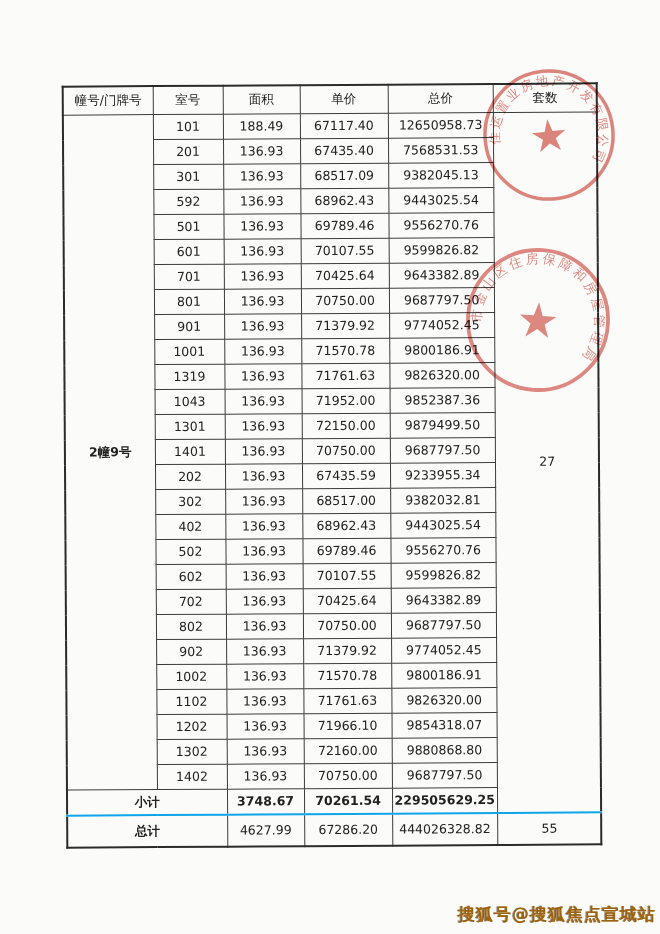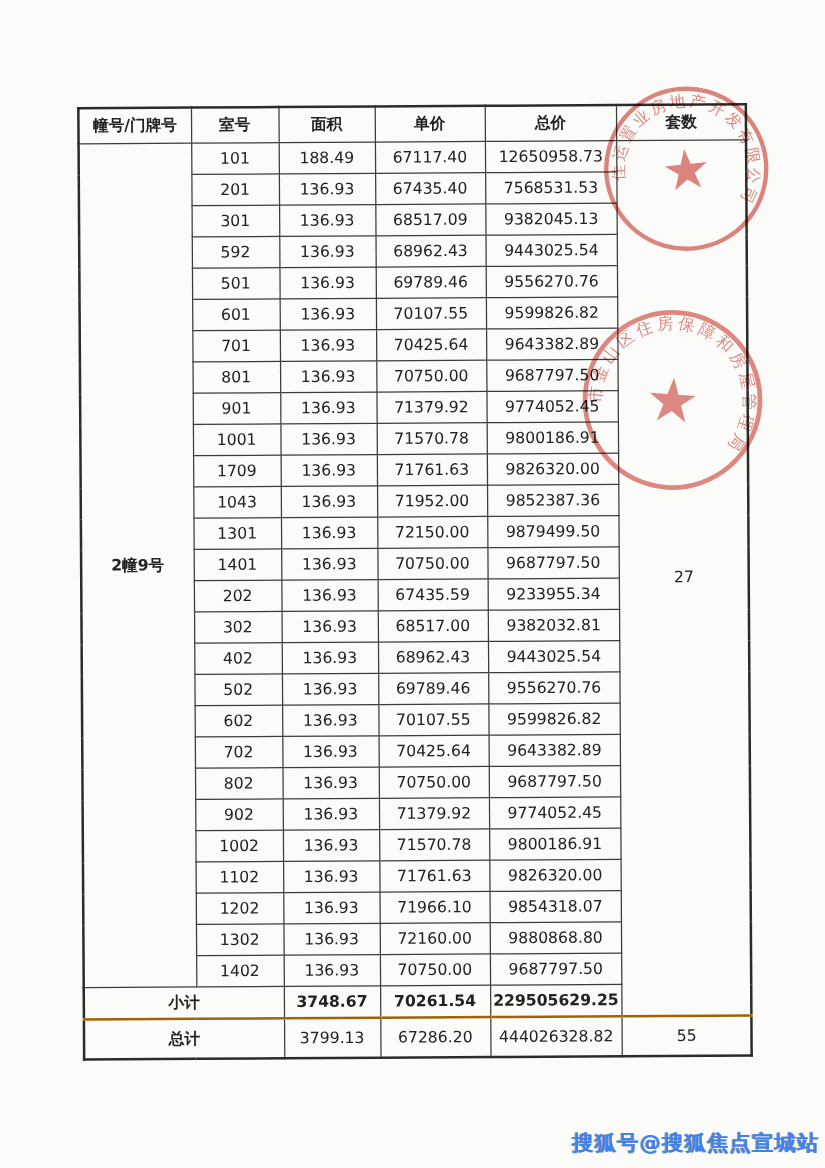--- a/index.html
+++ b/index.html
@@ -17,41 +17,41 @@
   }
   table.price{border-collapse:collapse;border:2px solid #2b2b2b;background:transparent;}
   table.price th, table.price td{
     border:1px solid #3c3c3c;
     text-align:center;vertical-align:middle;
     font-size:12.5px;line-height:1;
     padding:0 2px;height:24px;
     color:#222;
     white-space:nowrap;
   }
-  table.price th{height:27px;font-weight:700;}
+  table.price th{height:27px;font-weight:400;}
   col.c-building{width:90px;}
   col.c-room{width:70px;}
   col.c-area{width:77px;}
   col.c-unit{width:88px;}
   col.c-total{width:99px;}
   col.c-units{width:104px;}
   td.building{font-weight:700;}
   td.units{font-size:13px;}
   tr.row-subtotal td{font-weight:700;}
   tr.row-subtotal td:first-child, tr.row-total td:first-child{font-weight:700;}
-  tr.row-total td{border-top:2px solid #a16207;height:30px;text-align:center;}
+  tr.row-total td{border-top:2px solid #0ea5e9;height:30px;text-align:center;}
   
   .stamp{position:absolute;mix-blend-mode:multiply;pointer-events:none;}
   .stamp-1{left:478px;top:64px;transform:rotate(-6deg);opacity:.62;}
   .stamp-2{left:460px;top:242px;transform:rotate(4deg);opacity:.60;}
   
   .watermark{
     position:absolute;right:4px;bottom:8px;
     font-size:17px;font-weight:700;letter-spacing:1px;
-    color:#3b82f6;
+    color:#a16207;
     text-shadow:-1px 0 0 rgba(62,62,62,.55);
   }
 </style>
 </head>
 <body>
 
 <div class="page">
 
   <div class="table-wrap">
     <table class="price">
@@ -130,21 +130,21 @@
             <td>71379.92</td>
             <td>9774052.45</td>
           </tr>
           <tr>
             <td>1001</td>
             <td>136.93</td>
             <td>71570.78</td>
             <td>9800186.91</td>
           </tr>
           <tr>
-            <td>1709</td>
+            <td>1319</td>
             <td>136.93</td>
             <td>71761.63</td>
             <td>9826320.00</td>
           </tr>
           <tr>
             <td>1043</td>
             <td>136.93</td>
             <td>71952.00</td>
             <td>9852387.36</td>
           </tr>
@@ -239,21 +239,21 @@
             <td>9687797.50</td>
           </tr>
           <tr class="row-subtotal">
             <td colspan="2">小计</td>
             <td>3748.67</td>
             <td>70261.54</td>
             <td>229505629.25</td>
           </tr>
           <tr class="row-total">
             <td colspan="2">总计</td>
-            <td>3799.13</td>
+            <td>4627.99</td>
             <td>67286.20</td>
             <td>444026328.82</td>
             <td class="units">55</td>
           </tr>
         </tbody>
     </table>
   </div>
 
   <svg class="stamp stamp-1" width="142" height="142" viewBox="0 0 142 142" aria-hidden="true">
     <defs>

